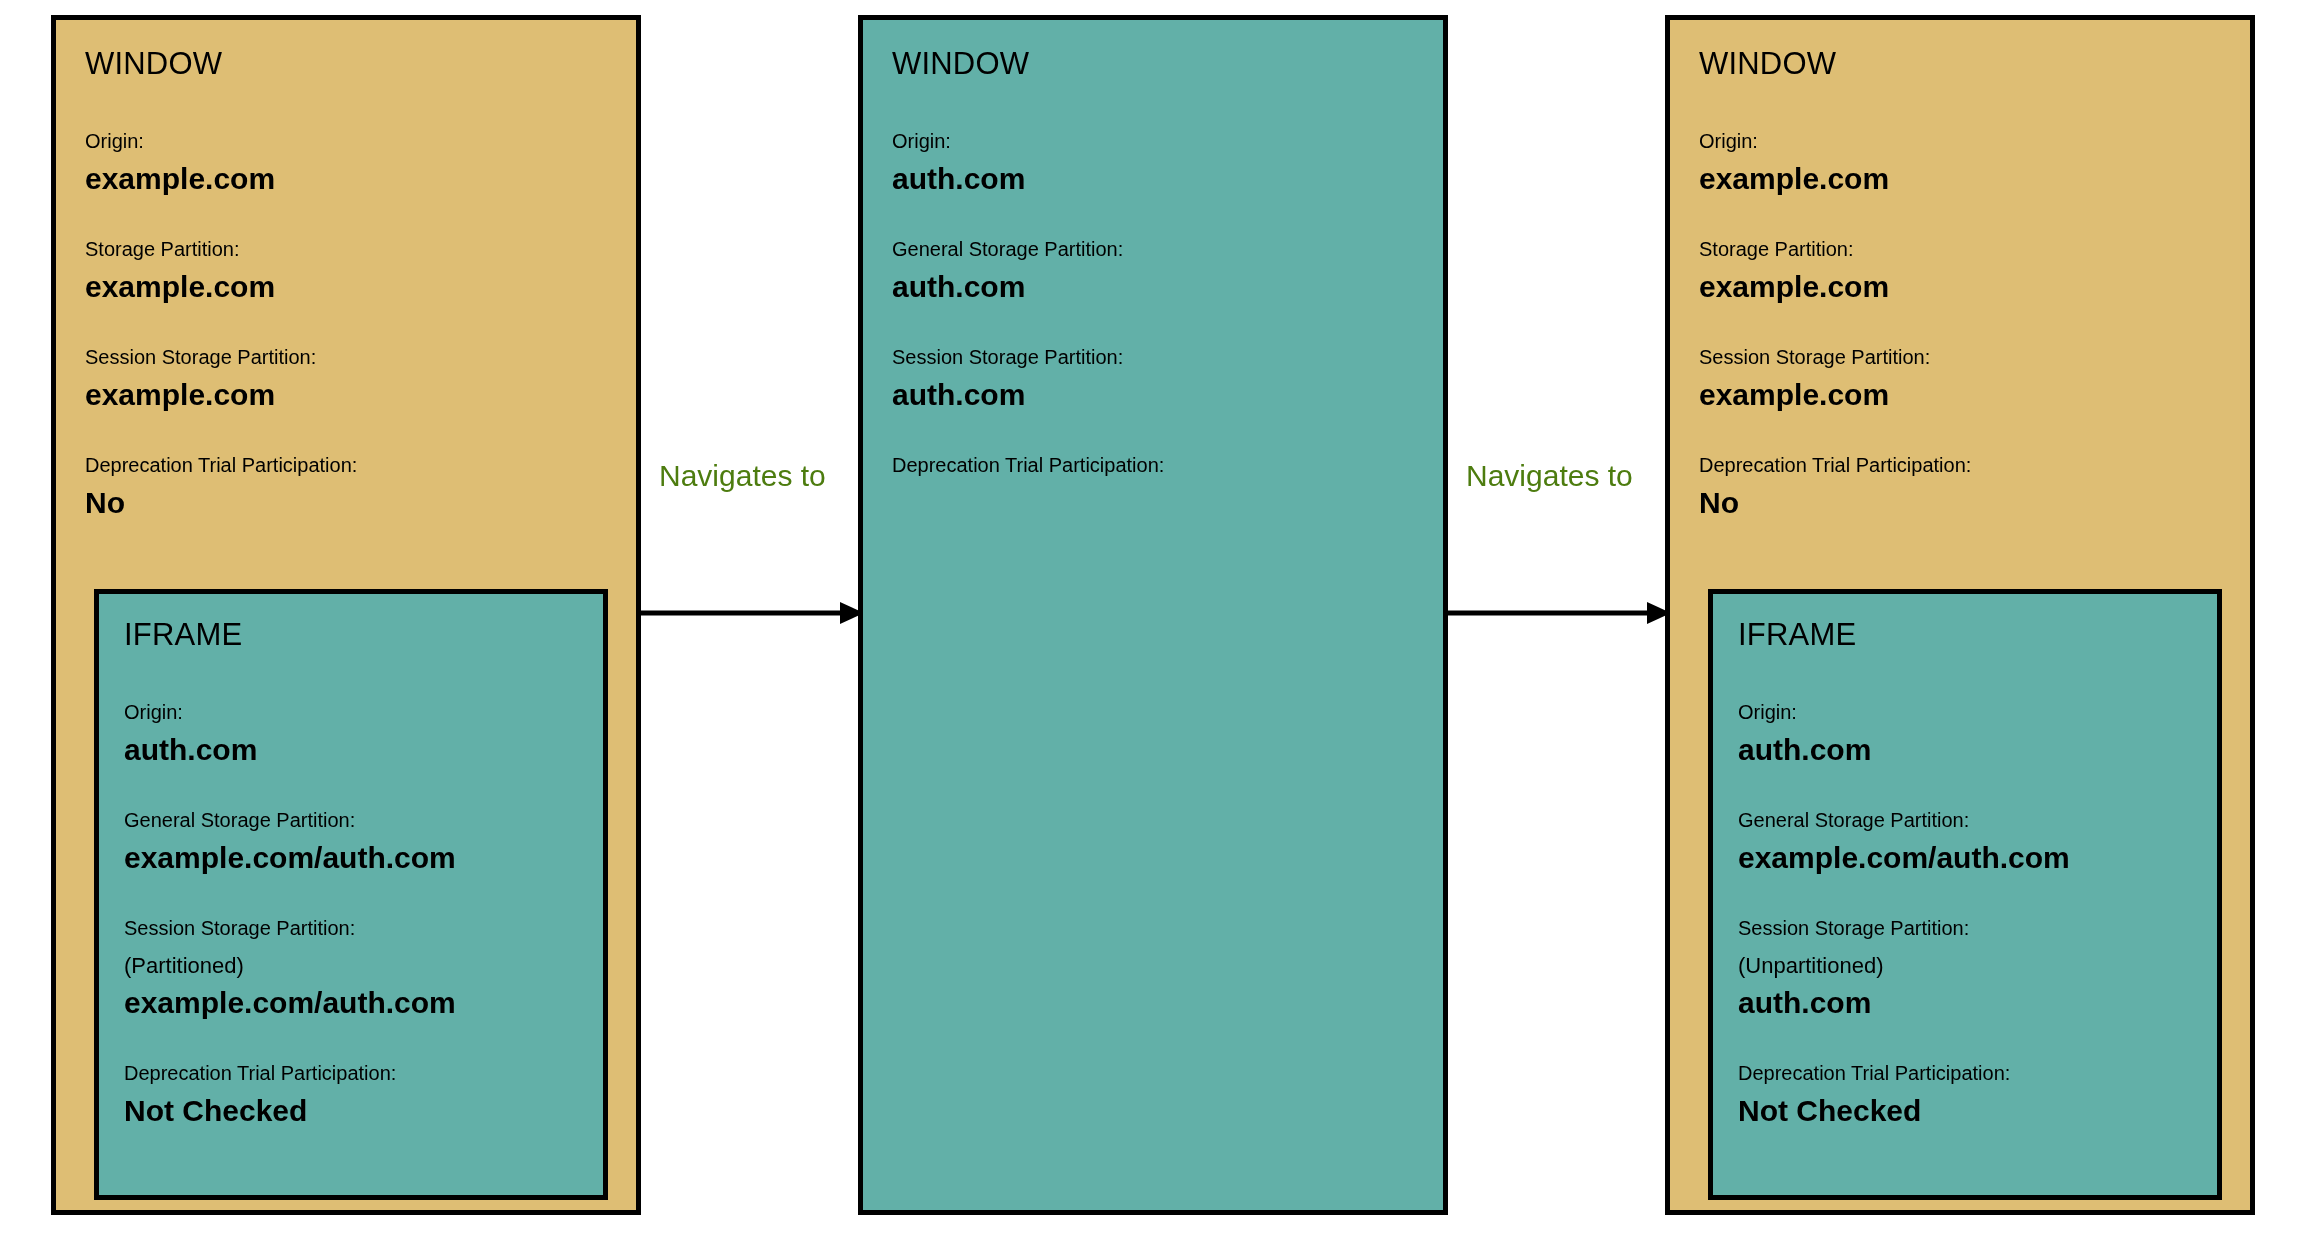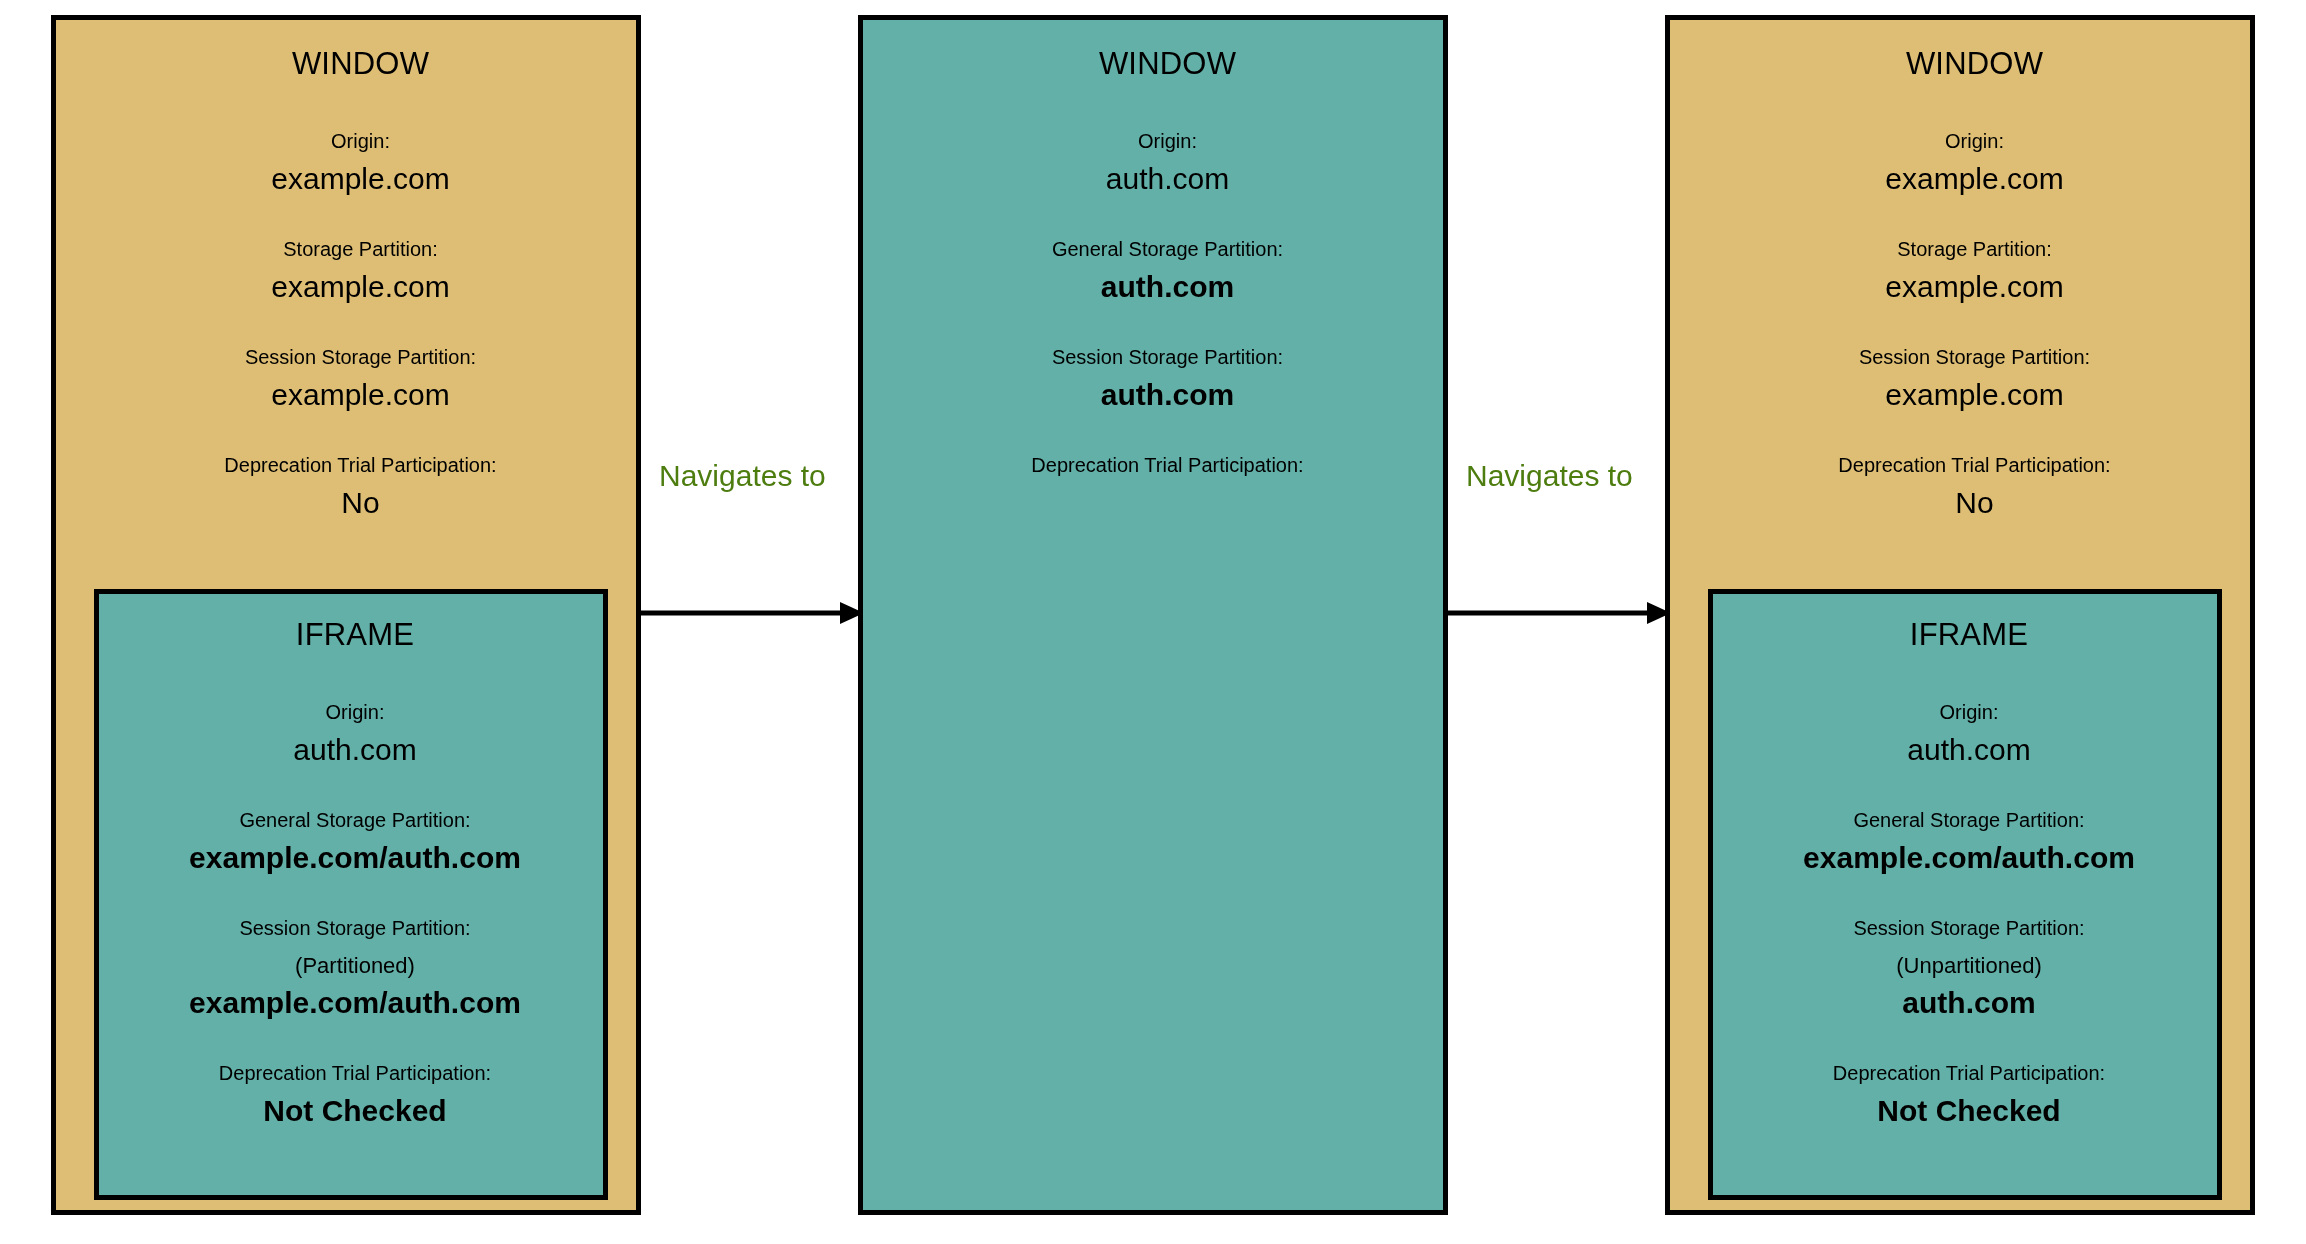--- a/index.html
+++ b/index.html
@@ -21,21 +21,20 @@
     left: 0; top: 0;
     width: 2306px;
     height: 1244px;
   }
 
   
   .panel {
     position: absolute;
     box-sizing: border-box;
     border: 5px solid #000000;
-    text-align: center;
   }
   .panel.tan   { background: #debe74; }
   .panel.teal  { background: #62b0a8; }
 
   #panel-1 { left: 51px;   top: 15px; width: 590px; height: 1200px; }
   #panel-2 { left: 858px;  top: 15px; width: 590px; height: 1200px; }
   #panel-3 { left: 1665px; top: 15px; width: 590px; height: 1200px; }
 
   
   .iframe-box {
@@ -81,21 +80,21 @@
   }
   .field-sub {
     font-size: 22px;
     line-height: 37px;
     font-weight: normal;
     white-space: nowrap;
   }
   .field-value {
     font-size: 30px;
     line-height: 37px;
-    font-weight: normal;
+    font-weight: bold;
     white-space: nowrap;
   }
   .field-value.bold {
     font-weight: bold;
   }
 
   
   .arrow {
     position: absolute;
     height: 34px;

